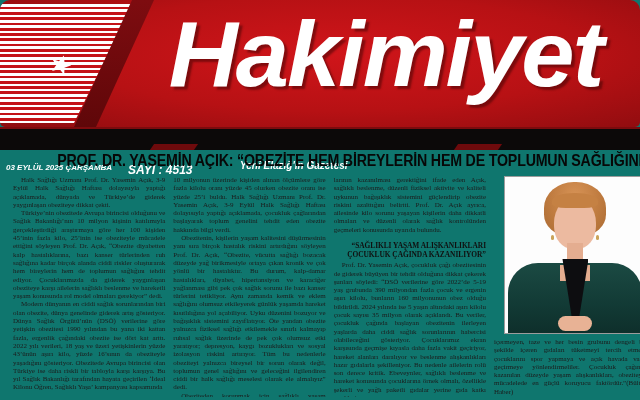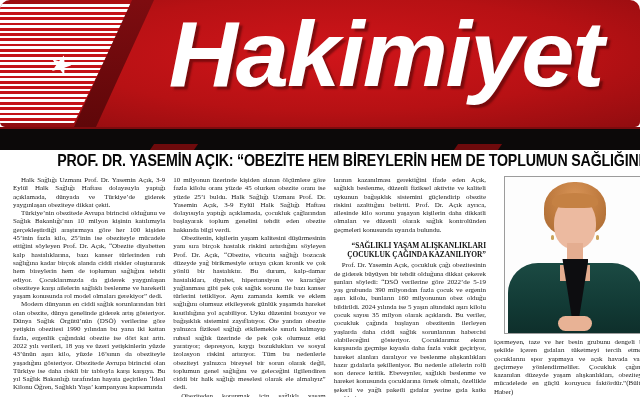--- a/index.html
+++ b/index.html
@@ -1,16 +1,16 @@
 <!DOCTYPE html>
 <html><head>
 <meta charset="utf-8">
 <style>
   html,body{margin:0;padding:0;background:#e9e9e9;}
-  .page{position:relative;width:640px;height:400px;background:#ffffff;overflow:hidden;
+  .page{position:relative;width:640px;height:400px;background:#0f766e;overflow:hidden;
         font-family:"Liberation Serif","DejaVu Serif",serif;}
 
   
   .masthead{position:absolute;left:0;top:0;width:640px;height:127px;overflow:hidden;
     background:radial-gradient(ellipse at 52% 42%, #d0151a 0%, #b71114 55%, #8e0c0f 100%);
     border-radius:10px 10px 5px 5px;}
   .flag-stripes{position:absolute;left:0;top:4px;height:119px;width:150px;
     background:repeating-linear-gradient(180deg,#ffffff 0 2.6px,#c41318 2.6px 5.3px);
     -webkit-clip-path:polygon(0 0,132px 0,74px 100%,0 100%);
     clip-path:polygon(0 0,132px 0,74px 100%,0 100%);}

